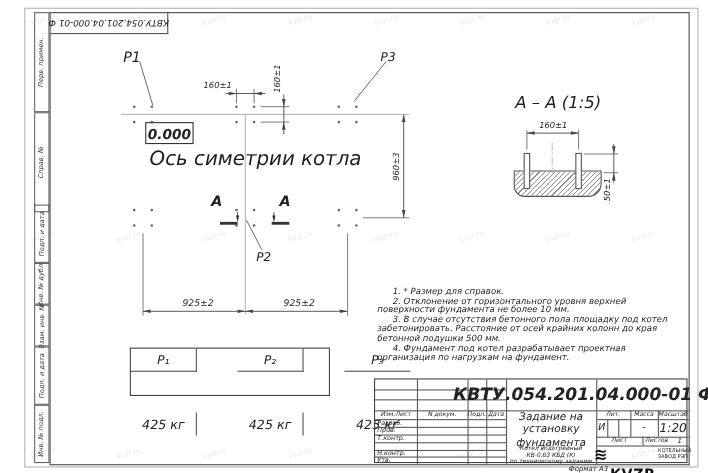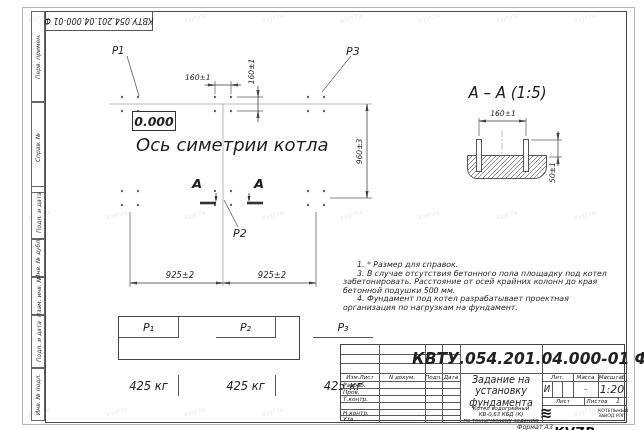--- a/index.html
+++ b/index.html
@@ -204,21 +204,21 @@
     <line x1="558" y1="131" x2="558" y2="166" stroke="#444" stroke-width="0.8"></line>
     <polygon points="558,140 556.4,133 559.6,133" fill="#444"></polygon>
       <polygon points="558,157 556.4,164 559.6,164" fill="#444"></polygon>
     <line x1="502" y1="130" x2="502" y2="158" stroke="#999" stroke-width="0.6" stroke-dasharray="7 2 2 2"></line>
   </svg>
 
   <div class="block"></div>
   <div class="bolt" style="left:476px;"></div>
   <div class="bolt" style="left:523px;"></div>
 
-  <span class="t" style="left:112px;top:45px;font-size:10px;">P1</span>
+  <span class="t" style="left:112px;top:45px;font-size:13px;">P1</span>
   <span class="t" style="left:233px;top:227px;font-size:11px;">P2</span>
   <span class="t" style="left:346px;top:45px;font-size:11px;">P3</span>
   <div class="elev">
       <span>0.000</span>
     </div>
   <span class="t" style="left:136px;top:134px;font-size:18px;">Ось симетрии котла</span>
   <span class="t" style="left:185px;top:73px;font-size:7.6px;">160±1</span>
   <div class="rotbox" style="left:246px;top:56px;width:12px;height:30px;">
       <span>160±1</span>
     </div>
@@ -240,20 +240,21 @@
     <div class="hd cr">P₁</div>
     <div class="hd cr">P₂</div>
     <div class="hd">P₃</div>
     <div class="vl cr">425 кг</div>
     <div class="vl cr">425 кг</div>
     <div class="vl">425 кг</div>
   </div>
 
   <div class="notes">
     <p>1. * Размер для справок.</p>
+    <p>2. Отклонение от горизонтального уровня верхней поверхности фундамента не более 10 мм.</p>
     <p>3. В случае отсутствия бетонного пола площадку под котел забетонировать. Расстояние от осей крайних колонн до края бетонной подушки 500 мм.</p>
     <p>4. Фундамент под котел разрабатывает проектная организация по нагрузкам на фундамент.</p>
   </div>
 
   <div class="tblock">
 
     <div class="hline" style="left:0;top:9px;width:119px;"></div>
     <div class="hline" style="left:0;top:18px;width:119px;"></div>
     <div class="hline" style="left:0;top:28px;width:285px;"></div>
     <div class="hline" style="left:0;top:36px;width:119px;"></div>

